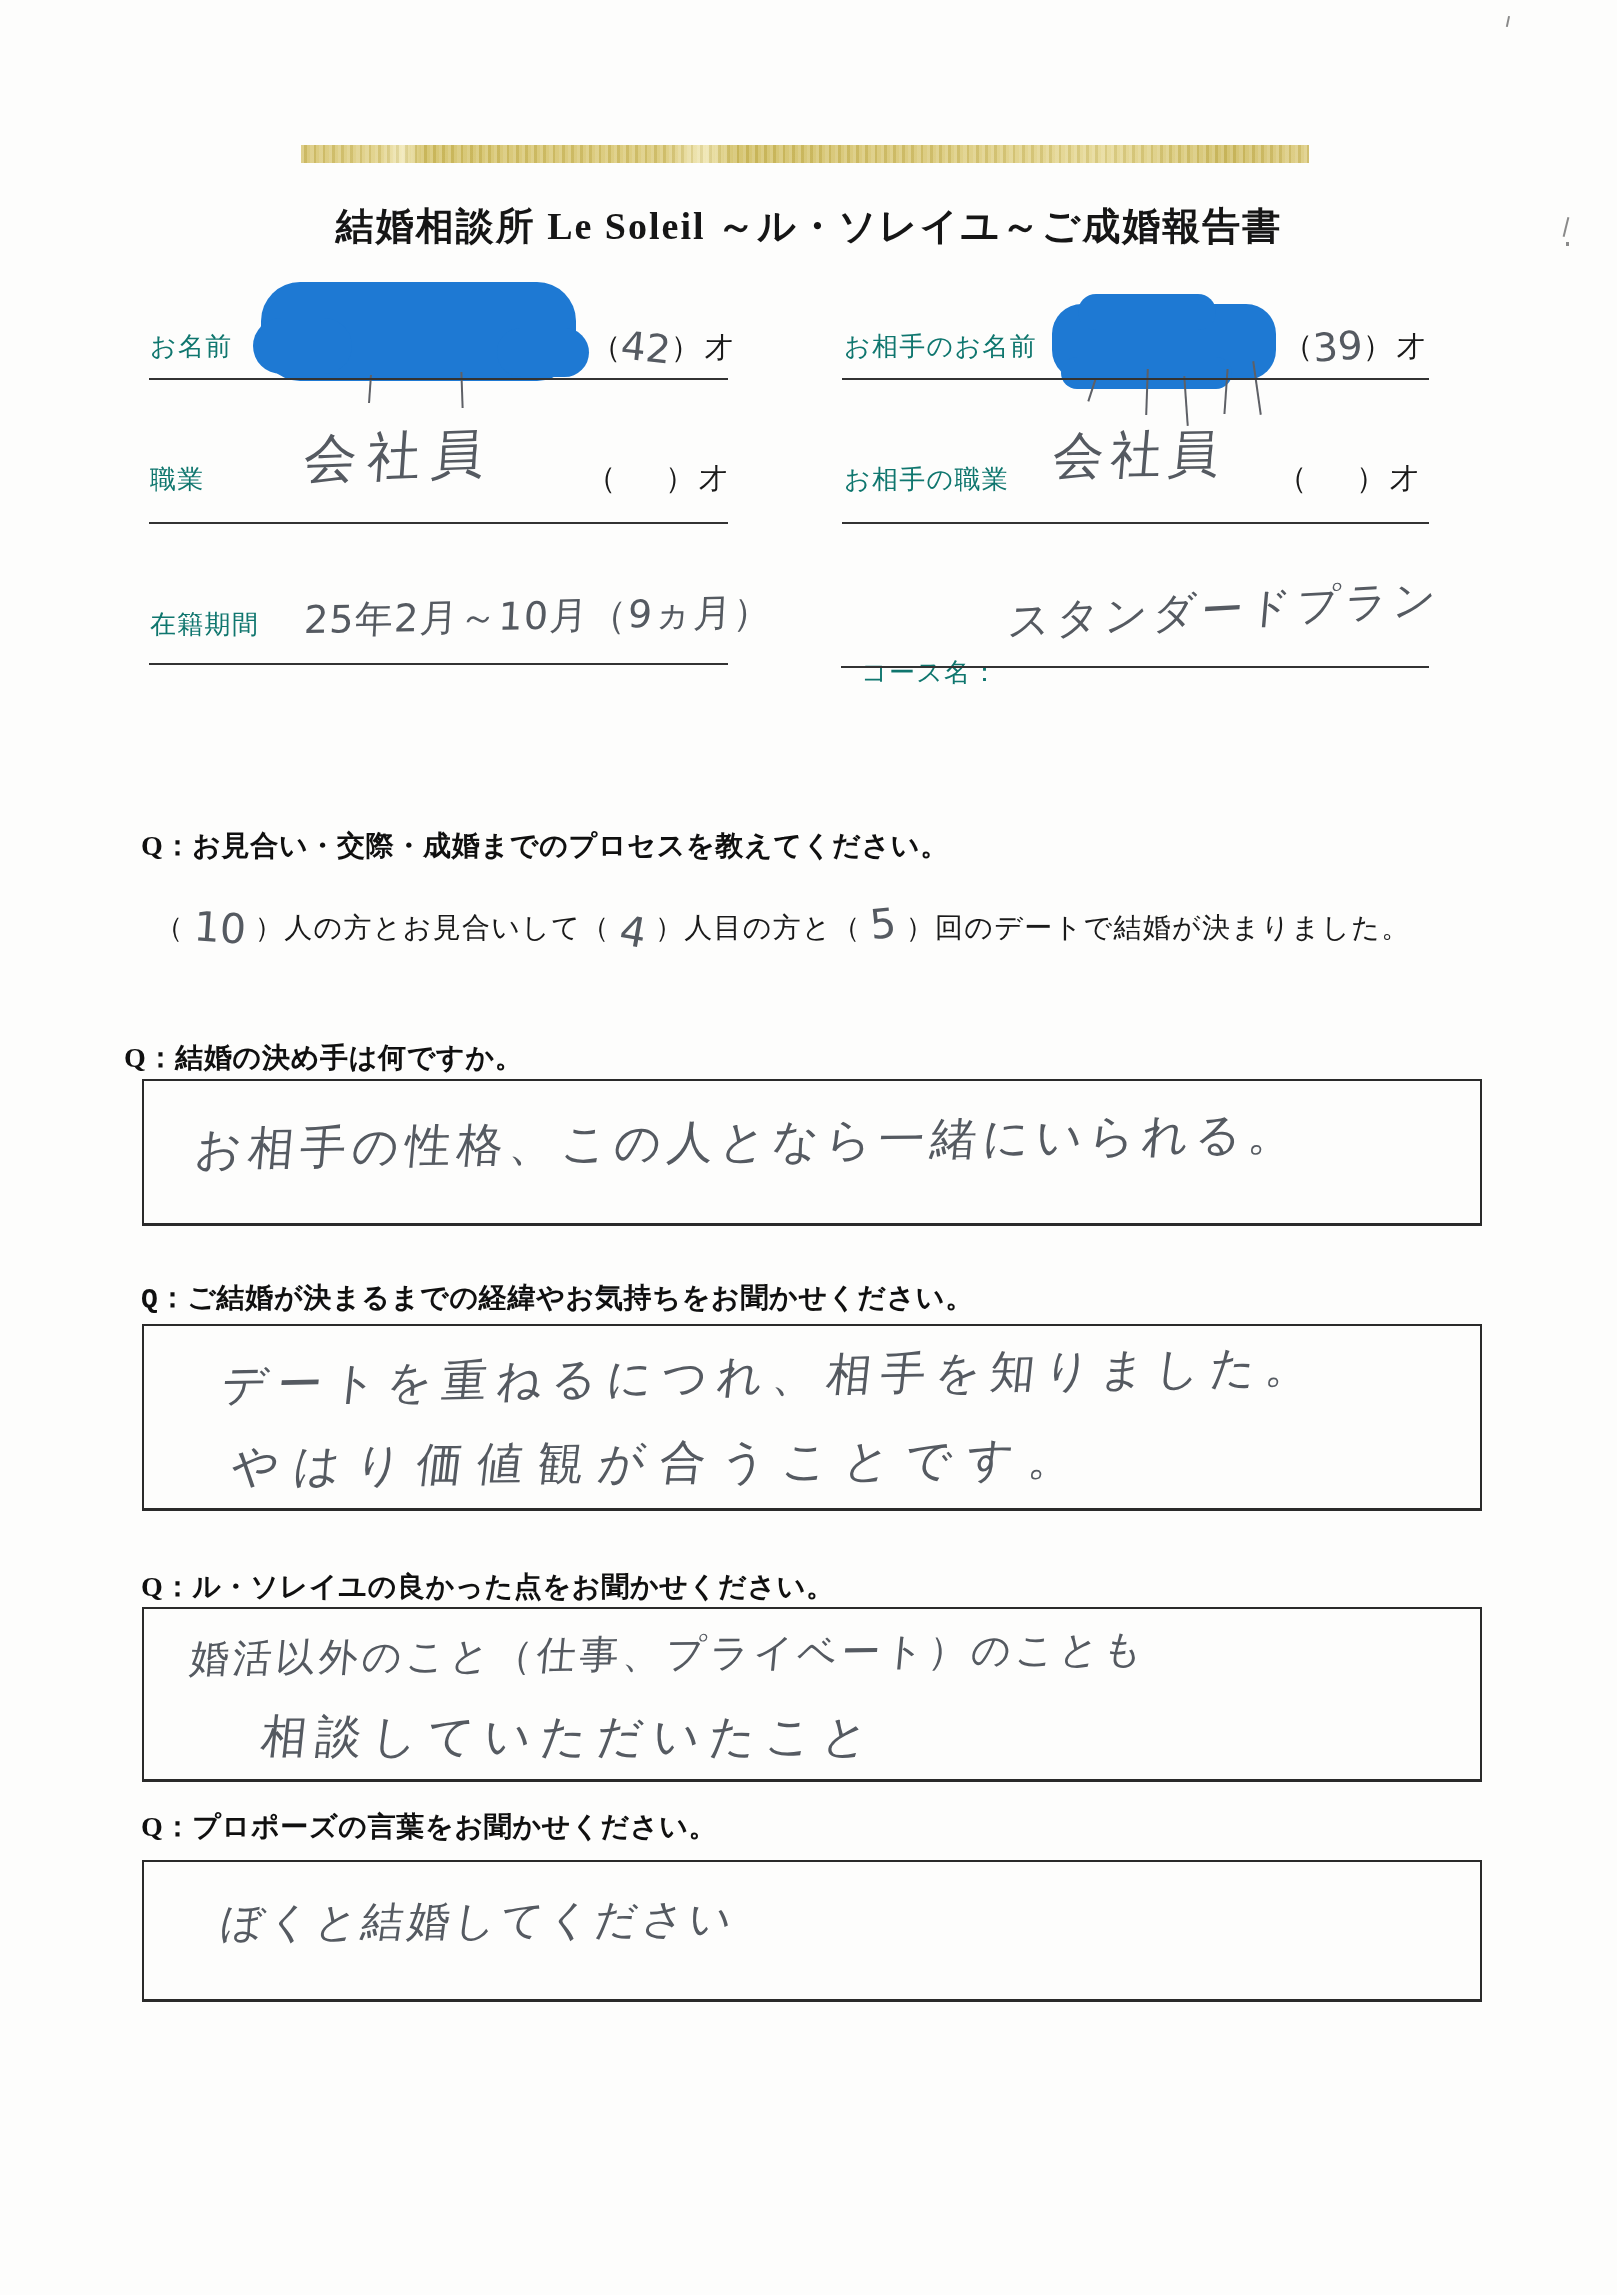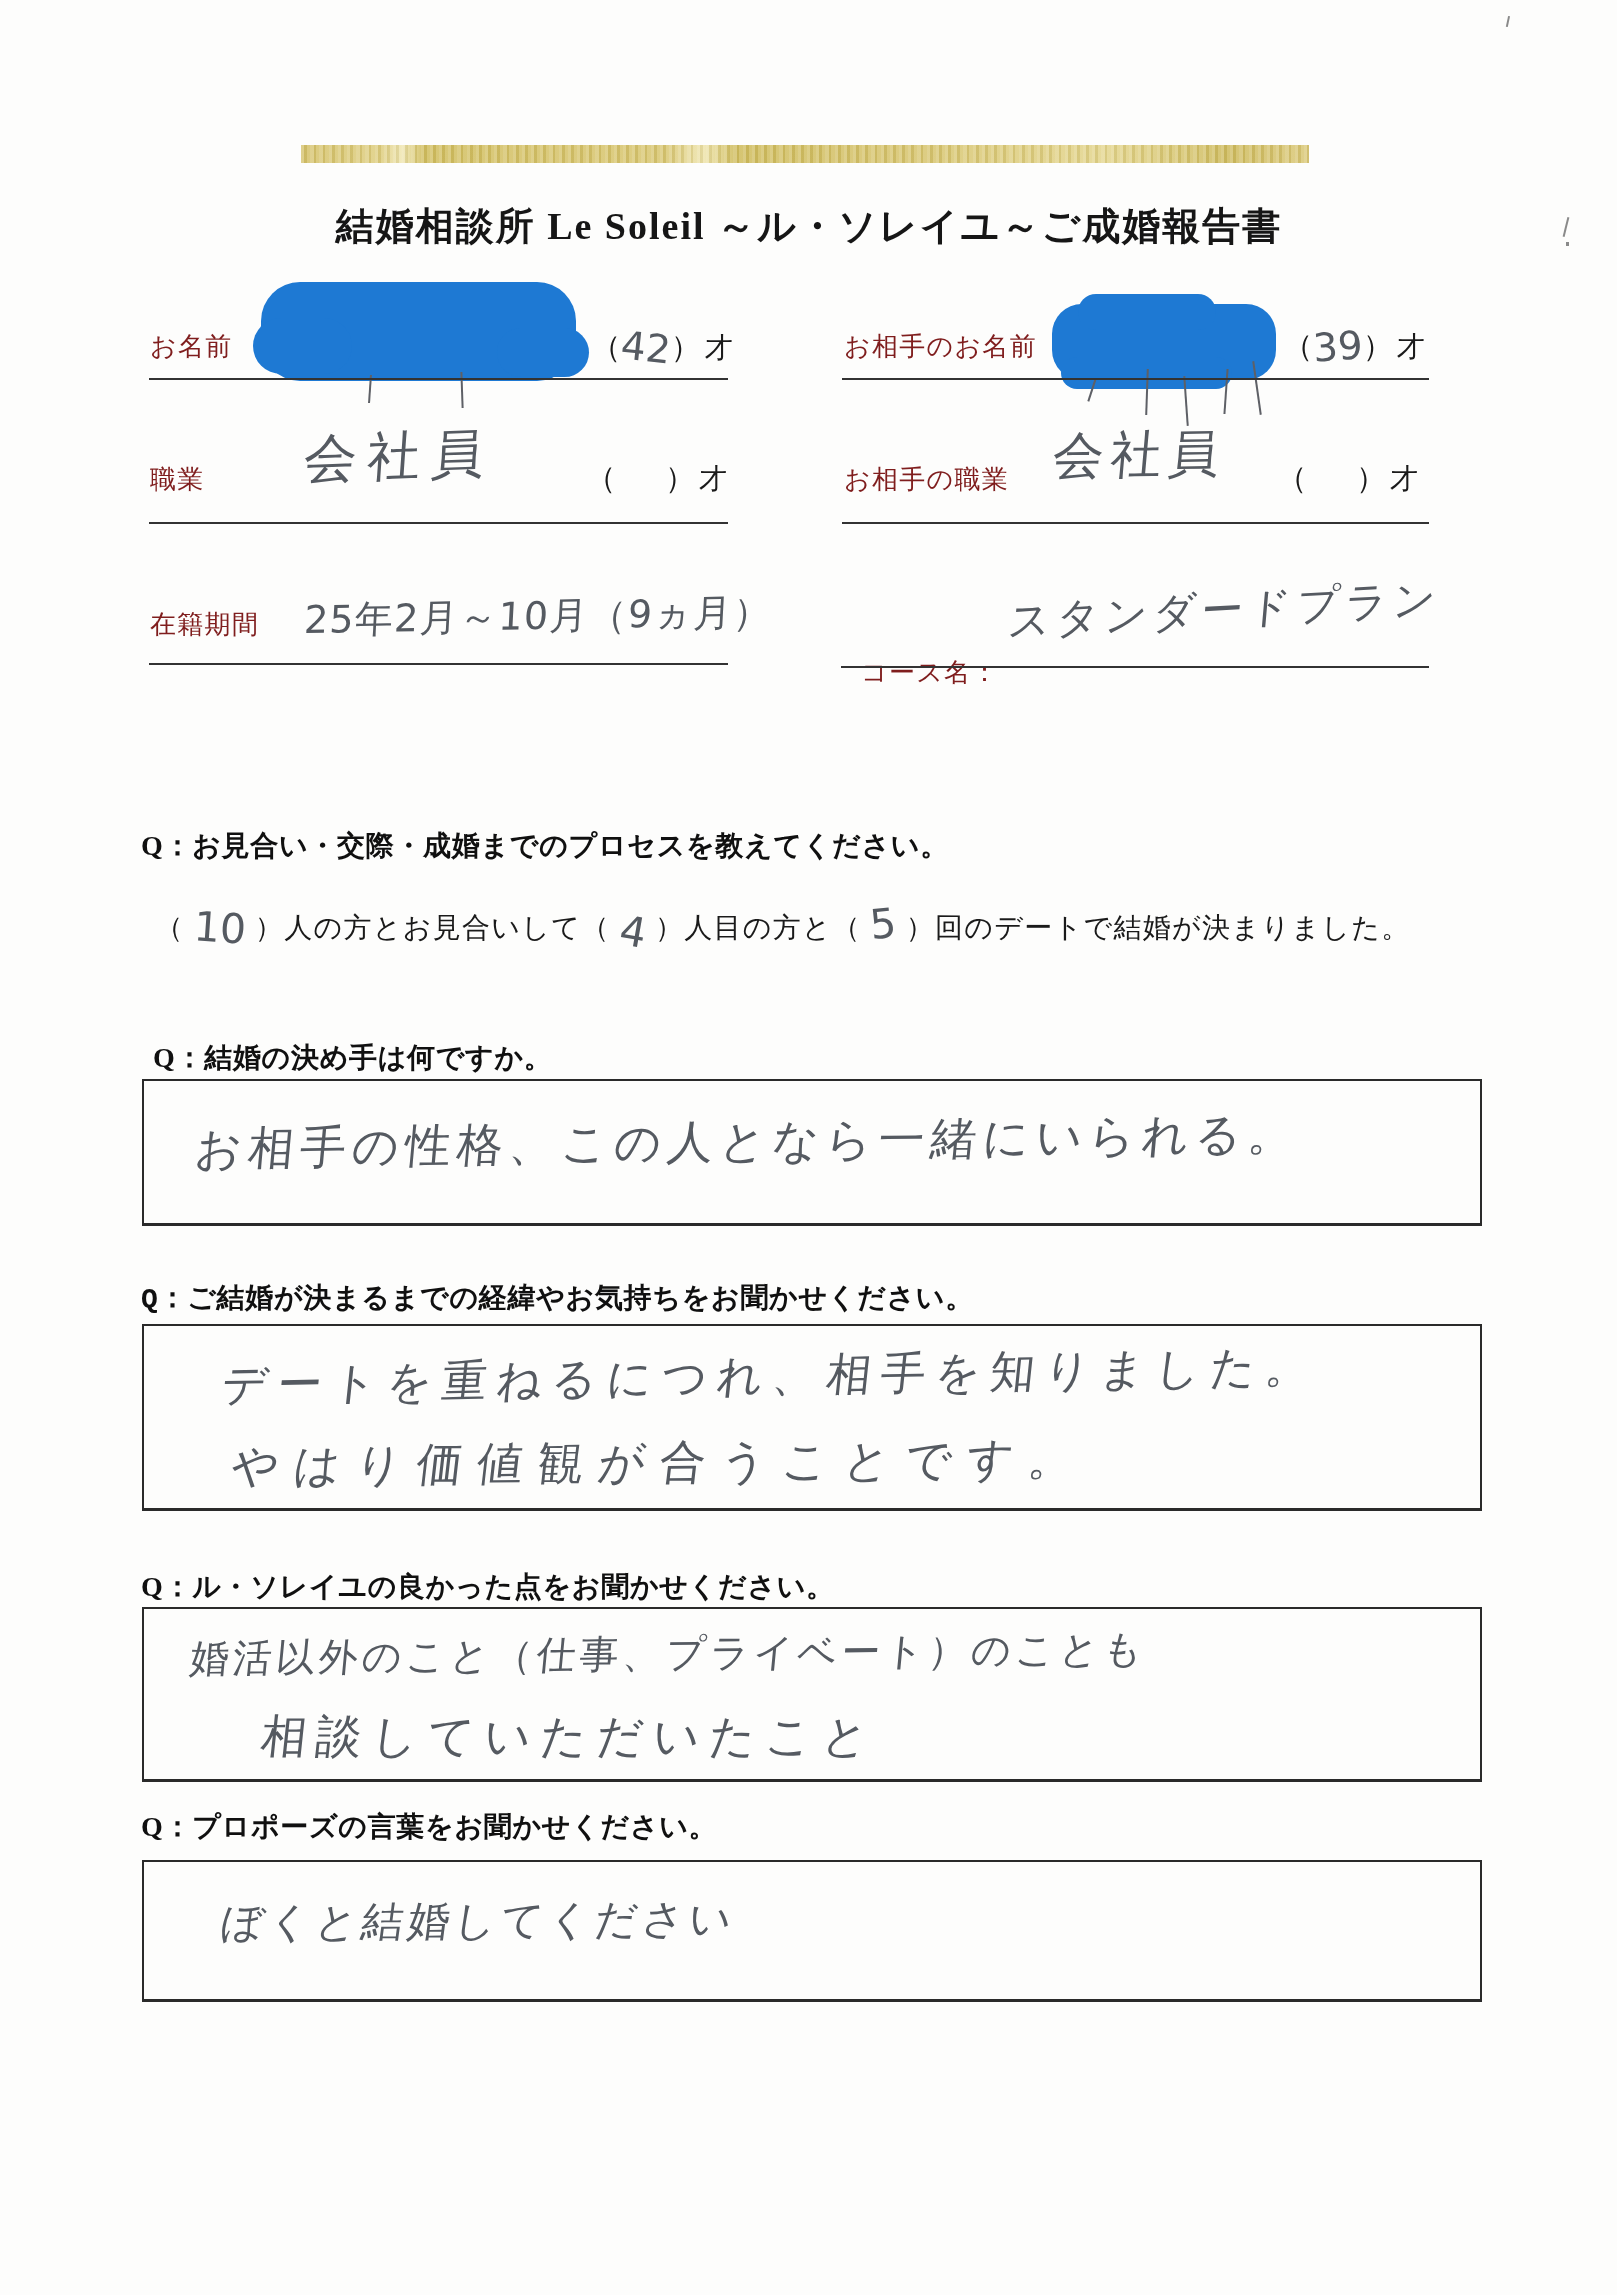--- a/index.html
+++ b/index.html
@@ -15,21 +15,21 @@
   }
   .gold-bar::after{
     content:"";position:absolute;inset:0;
     background:repeating-linear-gradient(90deg,rgba(255,255,255,.22) 0 3.3px,rgba(120,100,20,.10) 3.3px 6px,rgba(255,255,255,.12) 6px 9.2px);
   }
   .title{
     position:absolute;left:0;top:176px;width:100%;text-align:center;
     font-size:38px;font-weight:bold;letter-spacing:2px;color:#161616;
   }
   
-  .label{position:absolute;font-size:26px;letter-spacing:1.3px;color:#7f1d1d;white-space:nowrap;}
+  .label{position:absolute;font-size:26px;letter-spacing:1.3px;color:#0f766e;white-space:nowrap;}
   .q-label{position:absolute;font-size:28px;font-weight:bold;letter-spacing:0.7px;color:#101010;white-space:nowrap;}
   .printed{font-size:28px;color:#1a1a1a;}
   
   .u-line{position:absolute;height:0;border-bottom:2px solid #333;}
   
   .answer-box{position:absolute;border:2px solid #2a2a2a;border-bottom-width:3.3px;background:transparent;}
   
   .hw{
     font-family:"DejaVu Sans","Liberation Sans",sans-serif;
     color:#555a61;white-space:nowrap;
@@ -128,21 +128,21 @@
   <div class="inline-answer" style="left:155px;top:899px;">
     <span class="printed">（</span>
     <span class="hw num n1">10</span>
     <span class="printed">）人の方とお見合いして（</span>
     <span class="hw num n2">4</span>
     <span class="printed">）人目の方と（</span>
     <span class="hw num n3">5</span>
     <span class="printed">）回のデートで結婚が決まりました。</span>
   </div>
 
-  <span class="q-label" style="left:153px;top:1039px;text-align:right;">Q：結婚の決め手は何ですか。</span>
+  <span class="q-label" style="left:124px;top:1039px;text-align:right;">Q：結婚の決め手は何ですか。</span>
   <div class="answer-box" style="left:142px;top:1079px;width:1336px;height:142px;"></div>
   <span class="hw hw-abs" style="left:195px;top:1111px;font-size:46px;letter-spacing:6px;transform:rotate(-0.8deg) skewX(-6deg);">お相手の性格、この人となら一緒にいられる。</span>
 
   <span class="q-label" style="left:141px;top:1279px;font-family:Liberation Mono, monospace;">Q：ご結婚が決まるまでの経緯やお気持ちをお聞かせください。</span>
   <div class="answer-box" style="left:142px;top:1324px;width:1336px;height:182px;"></div>
   <span class="hw hw-abs" style="left:222px;top:1346px;font-size:45px;letter-spacing:9.2px;transform:rotate(-1deg) skewX(-7deg);">デートを重ねるにつれ、相手を知りました。</span>
   <span class="hw hw-abs" style="left:232px;top:1432px;font-size:46px;letter-spacing:14.5px;transform:rotate(-0.5deg) skewX(-7deg);">やはり価値観が合うことです。</span>
 
   <span class="q-label" style="left:141px;top:1568px;">Q：ル・ソレイユの良かった点をお聞かせください。</span>
   <div class="answer-box" style="left:142px;top:1607px;width:1336px;height:170px;"></div>

